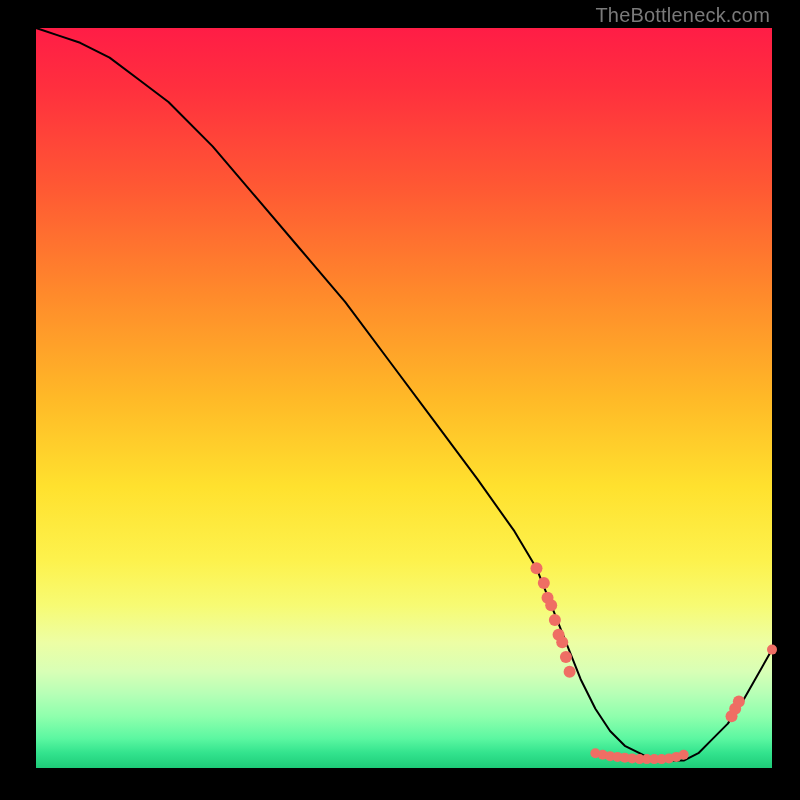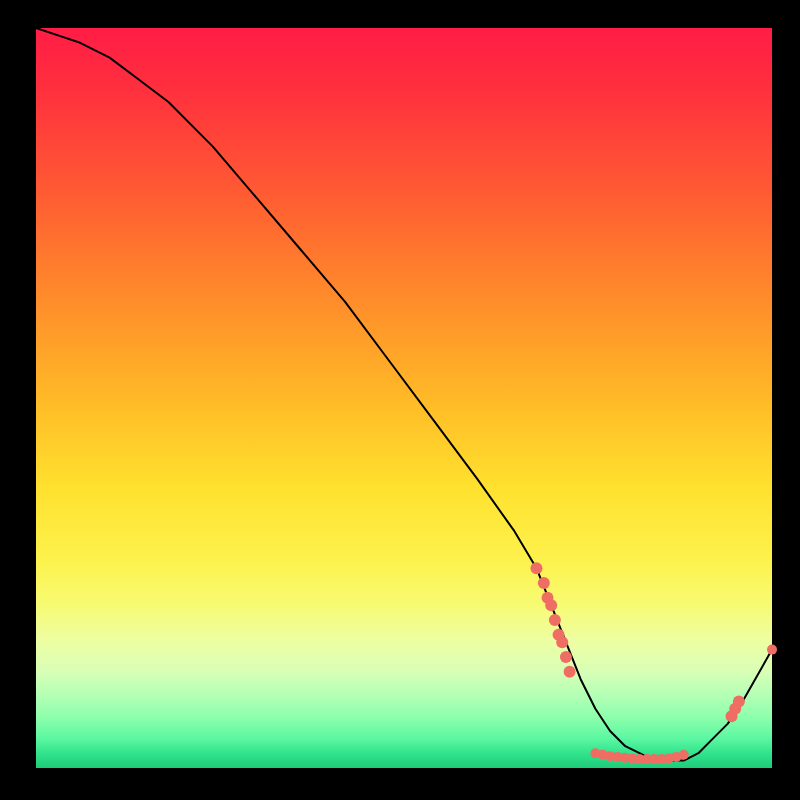--- a/index.html
+++ b/index.html
@@ -57,20 +57,21 @@
     top: 0;
     width: 736px;
     height: 740px;
     overflow: visible;
   }
 </style>
 </head>
 <body>
 <div class="frame">
 
+  <div class="watermark">TheBottleneck.com</div>
 
   <div class="plot">
     <svg class="overlay" viewBox="0 0 736 740">
       <g id="curve-group">
           <path d="M0.00 0.00 L22.08 7.40 L44.16 14.80 L73.60 29.60 L103.04 51.80 L132.48 74.00 L176.64 118.40 L220.80 170.20 L264.96 222.00 L309.12 273.80 L353.28 333.00 L397.44 392.20 L441.60 451.40 L478.40 503.20 L500.48 540.20 L515.20 577.20 L529.92 614.20 L544.64 651.20 L559.36 680.80 L574.08 703.00 L588.80 717.80 L603.52 725.20 L618.24 732.60 L632.96 732.60 L647.68 732.60 L662.40 725.20 L677.12 710.40 L691.84 695.60 L706.56 673.40 L736.00 621.60" fill="none" stroke="#000000" stroke-width="2" stroke-linejoin="round" stroke-linecap="round"></path>
         </g>
       <g id="marker-group">
           <circle cx="500.48" cy="540.20" r="6" fill="#ef6e64"></circle>
           <circle cx="507.84" cy="555.00" r="6" fill="#ef6e64"></circle>
           <circle cx="511.52" cy="569.80" r="6" fill="#ef6e64"></circle>

